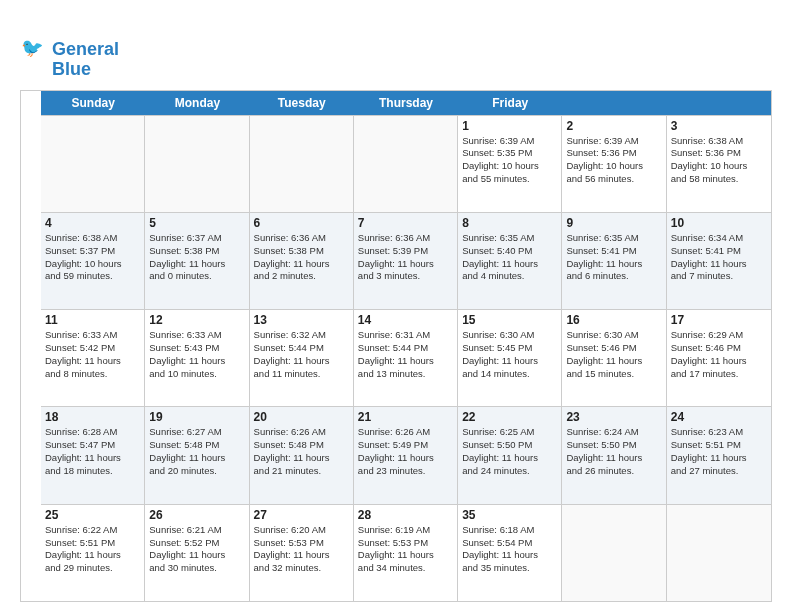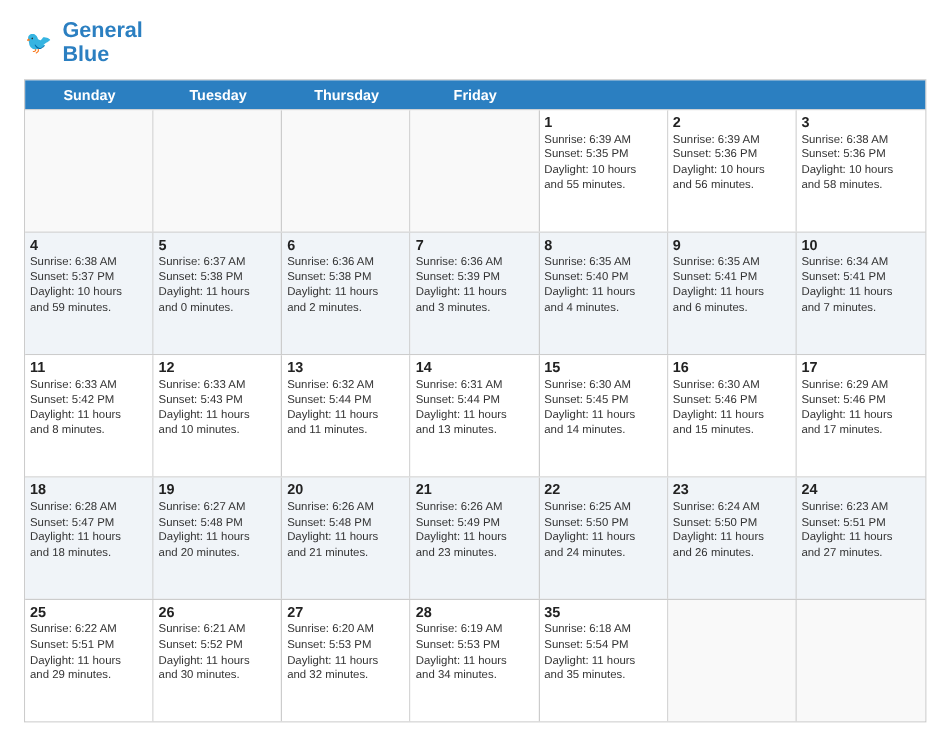--- a/index.html
+++ b/index.html
@@ -26,20 +26,21 @@
     .logo {
       display: flex;
       align-items: center;
       gap: 4px;
     }
     .logo-text {
       font-size: 18px;
       font-weight: bold;
       color: #333;
       line-height: 1.1;
+      margin-top: 24px;
     }
     .logo-text span {
       color: #2b7fc1;
     }
     .logo-bird {
       width: 28px;
       height: 28px;
     }
     .title-block {
       text-align: right;
@@ -52,20 +53,21 @@
     .location {
       font-size: 15px;
       color: #333;
       font-weight: 400;
     }
     .calendar {
       flex: 1;
       display: flex;
       flex-direction: column;
       border: 1px solid #ccc;
+      padding-left: 20px;
     }
     .cal-header {
       display: grid;
       grid-template-columns: repeat(7, 1fr);
       background: #2b7fc1;
     }
     .cal-header-cell {
       color: #fff;
       font-size: 12px;
       font-weight: bold;
@@ -128,20 +130,21 @@
     </div>
     <div class="title-block">
       <div class="month-year"></div>
       <div class="location"></div>
     </div>
   </div>
 
   <div class="calendar">
     <div class="cal-header">
     <div class="cal-header-cell">Sunday</div>
+        <div class="cal-header-cell">Monday</div>
         <div class="cal-header-cell">Tuesday</div>
         <div class="cal-header-cell">Thursday</div>
         <div class="cal-header-cell">Friday</div>
       </div>
     <div class="cal-body">
     <div class="cal-row">
           <div class="cal-cell empty"></div>
           <div class="cal-cell empty"></div>
           <div class="cal-cell empty"></div>
           <div class="cal-cell empty"></div>

